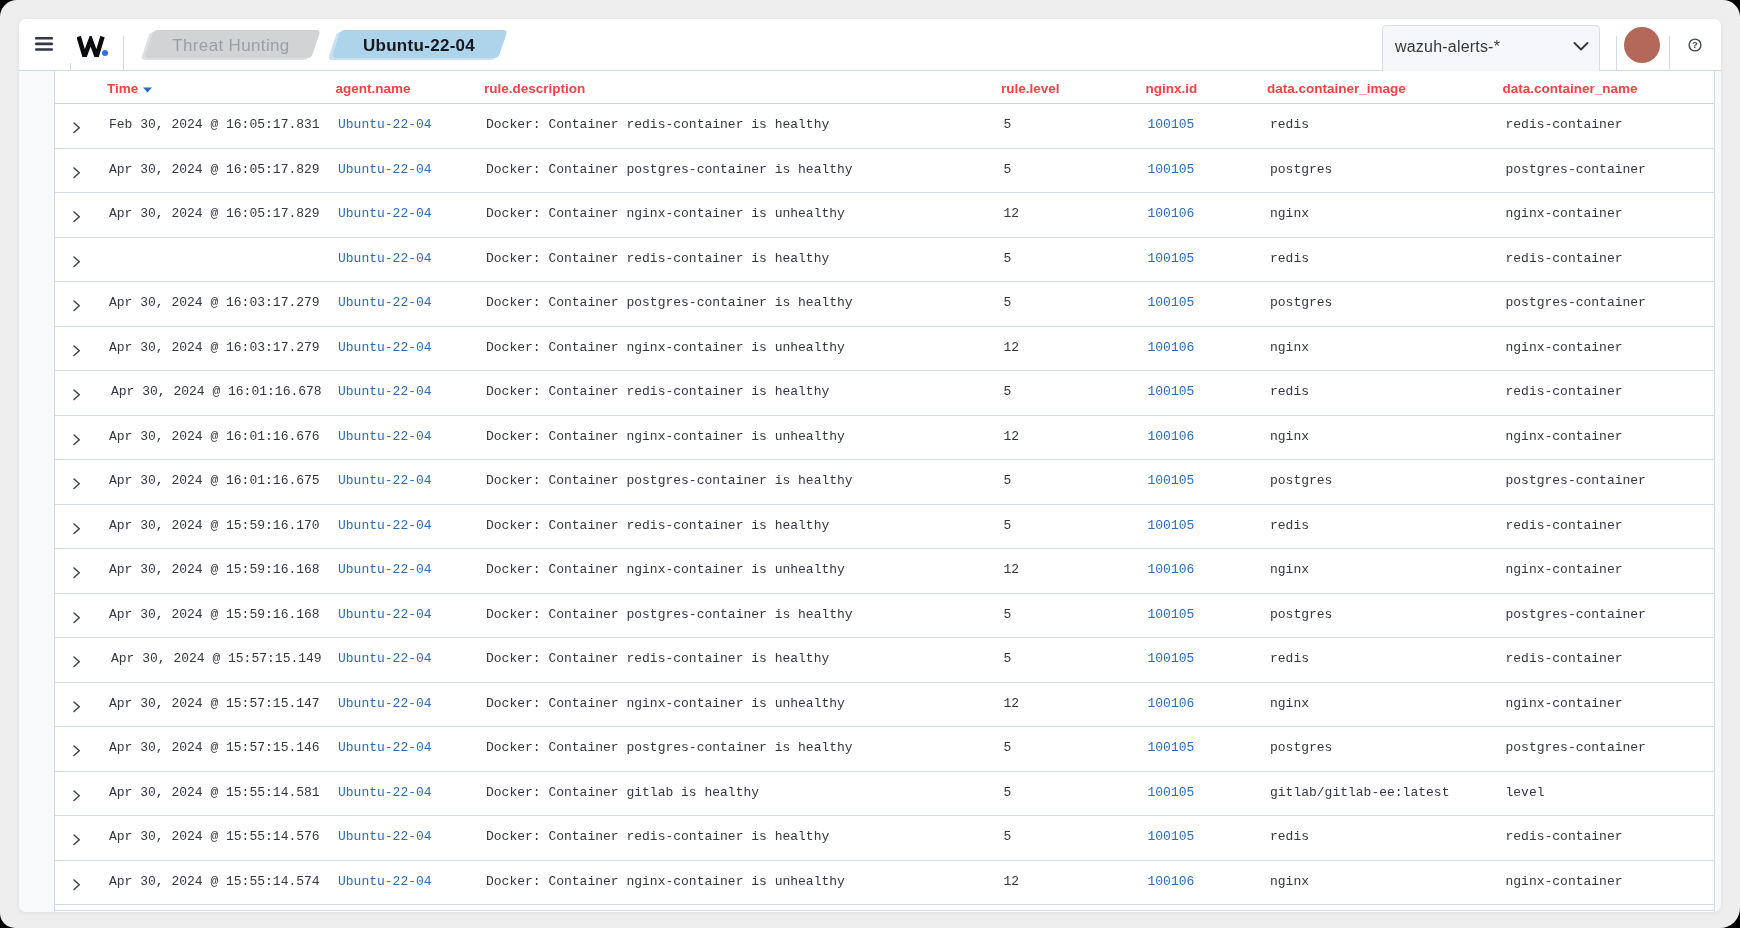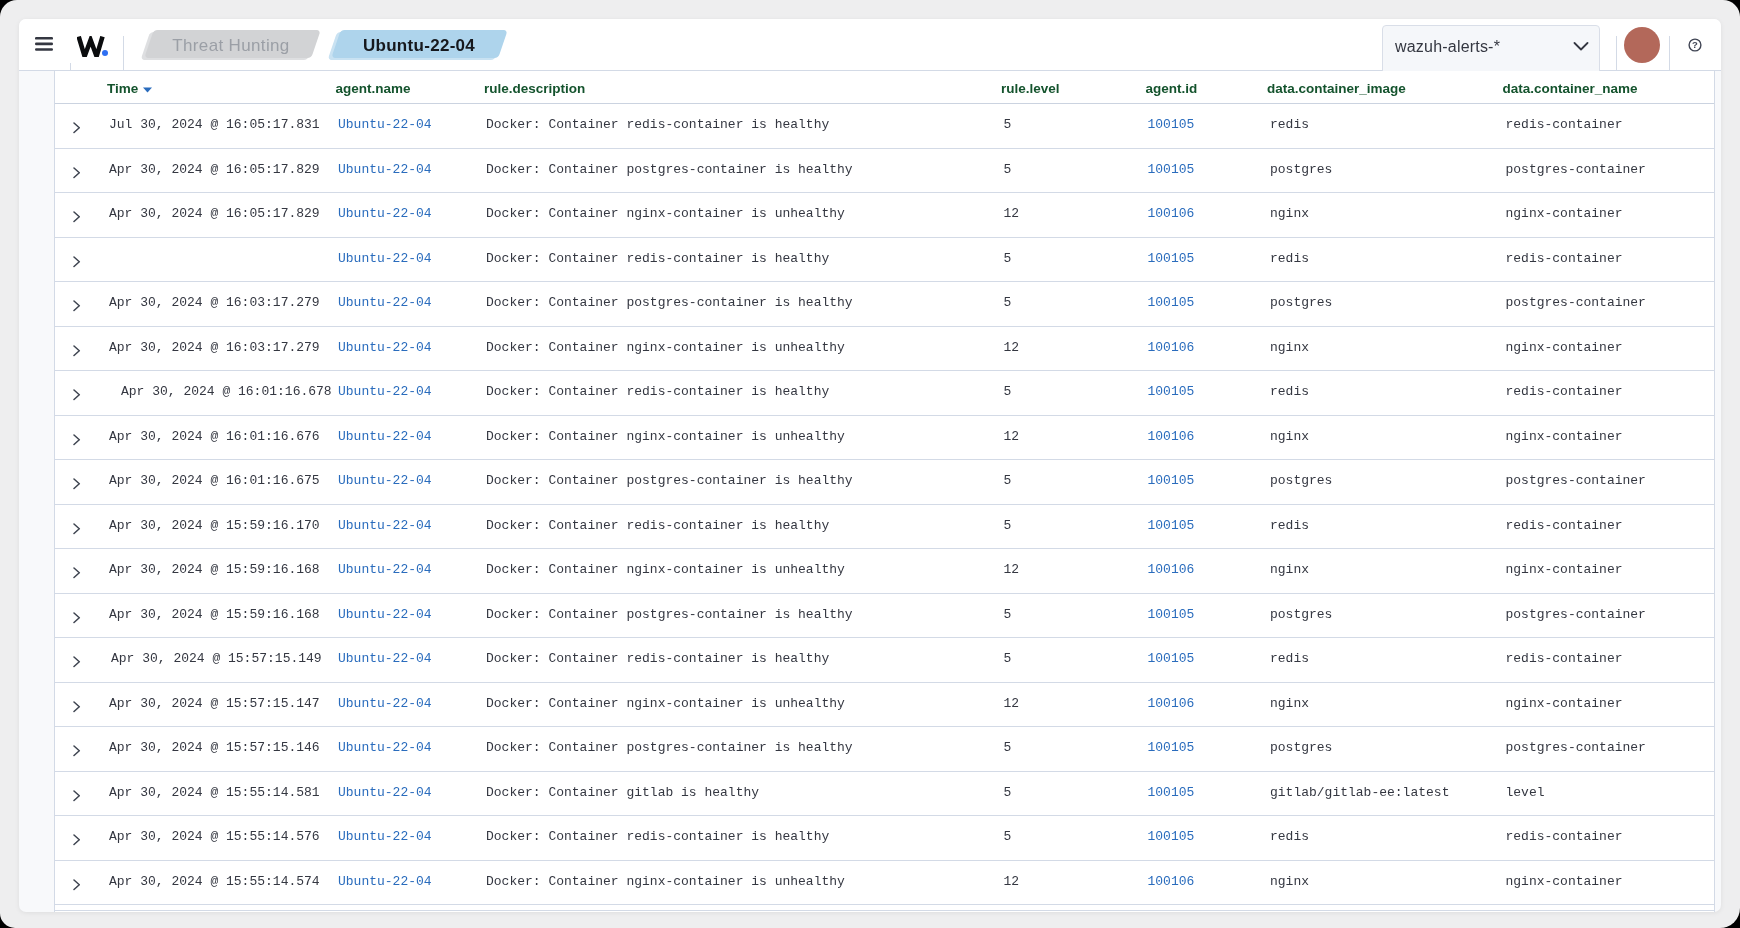--- a/index.html
+++ b/index.html
@@ -30,21 +30,21 @@
 .select{position:absolute;left:1363px;top:6.5px;width:218px;height:52px;background:#f5f7fa;
  border:1px solid #d9dee8;border-radius:4px;box-sizing:border-box;}
 .select span{position:absolute;left:12px;top:0;line-height:41px;font-size:16px;letter-spacing:.2px;color:#343741;}
 .selchev{position:absolute;left:190px;top:16px;}
 .avatar{position:absolute;left:1604.5px;top:8.3px;width:36px;height:36px;border-radius:50%;background:#b3685a;}
 .help{position:absolute;left:1668px;top:18.3px;}
 .twrap{position:absolute;left:35px;top:52px;width:1661px;height:841.5px;background:#fff;
  border-left:1px solid #d3dae6;border-right:1px solid #d3dae6;box-sizing:border-box;}
 .thead{position:absolute;left:0;top:0;width:100%;height:33.5px;border-bottom:1px solid #cbd3e0;
  box-sizing:border-box;}
-.th{position:absolute;top:0;height:33px;line-height:35.5px;font-size:13.5px;font-weight:700;color:#14532d;}
+.th{position:absolute;top:0;height:33px;line-height:35.5px;font-size:13.5px;font-weight:700;color:#ef4444;}
 .sortarrow{position:absolute;left:88px;top:16px;}
 .row{position:absolute;left:0;width:1659px;height:44.5px;border-bottom:1px solid #d3dae6;box-sizing:border-box;}
 .c{position:absolute;top:0;height:43px;line-height:41px;font-family:"Liberation Mono",monospace;
  font-size:13px;color:#343741;white-space:pre;}
 .blue{color:#2a6cbd;}
 .rchev{position:absolute;left:18px;top:18px;}
 </style></head>
 <body>
 <div class="screen">
 <div class="card">
@@ -85,29 +85,29 @@
   <div class="twrap">
     <div style="position:absolute;left:0;top:839px;width:100%;height:1px;background:#d3dae6;"></div>
     <div class="thead">
       <span class="th" style="left:52px;">Time</span>
       <svg class="sortarrow" width="10" height="6" viewBox="0 0 10 6">
             <polygon points="0,0.5 9,0.5 4.5,5.5" fill="#2a6cbd"></polygon>
           </svg>
       <span class="th" style="left:280.5px;">agent.name</span>
       <span class="th" style="left:429px;">rule.description</span>
       <span class="th" style="left:946px;">rule.level</span>
-      <span class="th" style="left:1090.5px;">agent.id</span>
+      <span class="th" style="left:1090.5px;">nginx.id</span>
       <span class="th" style="left:1212px;">data.container_image</span>
       <span class="th" style="left:1447.5px;">data.container_name</span>
     </div>
     <div class="row" style="top:33.5px;">
       <svg class="rchev" width="8" height="12" viewBox="0 0 8 12">
             <polyline points="1,1 6.3,5.75 1,10.5" fill="none" stroke="#3e4450" stroke-width="1.5" stroke-linecap="round" stroke-linejoin="round"></polyline>
           </svg>
-      <span class="c" style="left:54px;">Jul 30, 2024 @ 16:05:17.831</span>
+      <span class="c" style="left:54px;">Feb 30, 2024 @ 16:05:17.831</span>
       <span class="c blue" style="left:283px;">Ubuntu-22-04</span>
       <span class="c" style="left:431px;">Docker: Container redis-container is healthy</span>
       <span class="c" style="left:948.5px;">5</span>
       <span class="c blue" style="left:1092.5px;">100105</span>
       <span class="c" style="left:1215px;">redis</span>
       <span class="c" style="left:1450.5px;">redis-container</span>
     </div>
     <div class="row" style="top:78.0px;">
       <svg class="rchev" width="8" height="12" viewBox="0 0 8 12">
             <polyline points="1,1 6.3,5.75 1,10.5" fill="none" stroke="#3e4450" stroke-width="1.5" stroke-linecap="round" stroke-linejoin="round"></polyline>
@@ -164,21 +164,21 @@
       <span class="c" style="left:431px;">Docker: Container nginx-container is unhealthy</span>
       <span class="c" style="left:948.5px;">12</span>
       <span class="c blue" style="left:1092.5px;">100106</span>
       <span class="c" style="left:1215px;">nginx</span>
       <span class="c" style="left:1450.5px;">nginx-container</span>
     </div>
     <div class="row" style="top:300.5px;">
       <svg class="rchev" width="8" height="12" viewBox="0 0 8 12">
             <polyline points="1,1 6.3,5.75 1,10.5" fill="none" stroke="#3e4450" stroke-width="1.5" stroke-linecap="round" stroke-linejoin="round"></polyline>
           </svg>
-      <span class="c" style="left:66px;">Apr 30, 2024 @ 16:01:16.678</span>
+      <span class="c" style="left:56px;">Apr 30, 2024 @ 16:01:16.678</span>
       <span class="c blue" style="left:283px;">Ubuntu-22-04</span>
       <span class="c" style="left:431px;">Docker: Container redis-container is healthy</span>
       <span class="c" style="left:948.5px;">5</span>
       <span class="c blue" style="left:1092.5px;">100105</span>
       <span class="c" style="left:1215px;">redis</span>
       <span class="c" style="left:1450.5px;">redis-container</span>
     </div>
     <div class="row" style="top:345.0px;">
       <svg class="rchev" width="8" height="12" viewBox="0 0 8 12">
             <polyline points="1,1 6.3,5.75 1,10.5" fill="none" stroke="#3e4450" stroke-width="1.5" stroke-linecap="round" stroke-linejoin="round"></polyline>

